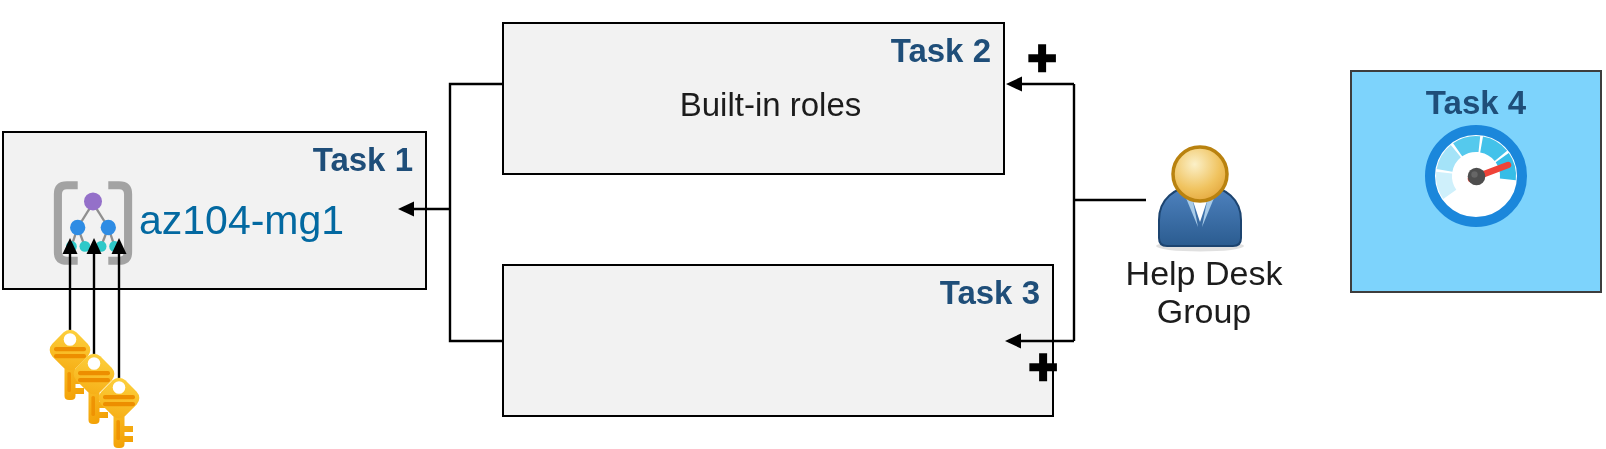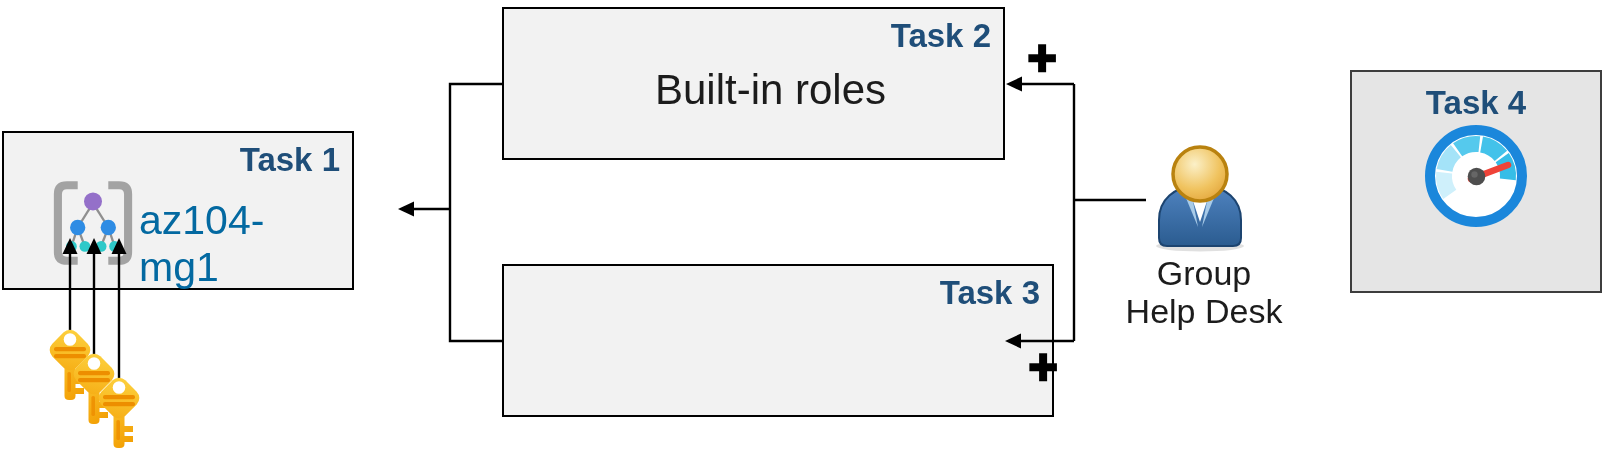--- a/index.html
+++ b/index.html
@@ -1,42 +1,42 @@
 <!DOCTYPE html>
 <html><head>
 <meta charset="utf-8">
 <style>
   html,body{margin:0;padding:0;background:#fff;}
   .canvas{position:relative;width:1606px;height:449px;background:#fff;
           font-family:"Liberation Sans",sans-serif;overflow:hidden;}
   .box{position:absolute;background:#F2F2F2;border:2.5px solid #000;box-sizing:border-box;}
   .badge{position:absolute;top:8px;right:12px;font-size:33px;font-weight:700;color:#1F4E79;}
   .centerlines{position:absolute;left:0;right:0;top:0;bottom:0;display:flex;flex-direction:column;
-               justify-content:center;align-items:center;font-size:42px;line-height:40px;
+               justify-content:center;align-items:center;font-size:33px;line-height:40px;
                color:#1c1c1c;padding-top:12px;padding-left:34px;}
   .task1-title{position:absolute;left:135px;right:10px;top:64px;text-align:left;
                font-size:41px;color:#0369a1;}
   .mg-icon{position:absolute;left:44px;top:45px;}
-  .task4box{position:absolute;background:#e5e5e5;border:2px solid #3d3d3d;box-sizing:border-box;
+  .task4box{position:absolute;background:#7dd3fc;border:2px solid #3d3d3d;box-sizing:border-box;
             display:flex;flex-direction:column;align-items:center;padding-top:12px;}
   .badge4{font-size:33px;font-weight:700;color:#1F4E79;}
   .caption{font-size:40px;color:#1c1c1c;margin-top:8px;}
   .plus{position:absolute;width:46px;text-align:center;font-size:50px;line-height:50px;
         font-weight:700;color:#000;-webkit-text-stroke:2.5px #000;}
   .grouplabel{position:absolute;left:1098px;top:254px;width:212px;text-align:center;
               font-size:34px;line-height:38px;color:#1c1c1c;}
   .abs{position:absolute;}
   .nopointer{pointer-events:none;}
 </style>
 </head>
 <body>
 
 <div class="canvas">
 
-  <div class="box" style="left:2px;top:131px;width:352px;height:159px;">
+  <div class="box" style="left:2px;top:131px;width:425px;height:159px;">
     <span class="badge">Task 1</span>
     <svg class="mg-icon nopointer" width="90" height="90" viewBox="0 0 100 100">
       <path d="M33,8 H21 Q11,8 11,18 V82 Q11,92 21,92 H33" stroke="#A3A3A3" stroke-width="9" fill="none"></path>
       <path d="M67,8 H79 Q89,8 89,18 V82 Q89,92 79,92 H67" stroke="#A3A3A3" stroke-width="9" fill="none"></path>
       <g stroke="#8F8F8F" stroke-width="2.6">
         <path d="M50,28 L33,55"></path>
           <path d="M50,28 L67,55"></path>
         <path d="M33,55 L26,76"></path>
           <path d="M33,55 L41,76"></path>
         <path d="M67,55 L59,76"></path>
@@ -46,21 +46,21 @@
       <circle cx="33" cy="55" r="8.5" fill="#2E8CE4"></circle>
       <circle cx="67" cy="55" r="8.5" fill="#2E8CE4"></circle>
       <circle cx="26" cy="76" r="6" fill="#2EC9C9"></circle>
       <circle cx="41" cy="76" r="6" fill="#2EC9C9"></circle>
       <circle cx="59" cy="76" r="6" fill="#2EC9C9"></circle>
       <circle cx="74" cy="76" r="6" fill="#2EC9C9"></circle>
     </svg>
     <span class="task1-title">az104-mg1</span>
   </div>
 
-  <div class="box" style="left:502px;top:7px;width:503px;height:153px;">
+  <div class="box" style="left:502px;top:22px;width:503px;height:153px;">
     <span class="badge">Task 2</span>
     <div class="centerlines">
       <div>Built-in roles</div>
     </div>
   </div>
 
   <div class="box" style="left:502px;top:264px;width:552px;height:153px;">
     <span class="badge">Task 3</span>
     <div class="centerlines">
     </div>
@@ -140,17 +140,17 @@
     </defs>
     <ellipse cx="52" cy="112" rx="44" ry="5.5" fill="#000" opacity="0.12"></ellipse>
     <path d="M11,104 L11,86 C11,65 27,53 46,52 L58,52 C77,53 93,65 93,86 L93,104 Q93,112 85,112 L19,112 Q11,112 11,104 Z" fill="url(#bodyg)" stroke="#1C4470" stroke-width="2"></path>
     <path d="M33,52 L50,93 L42,52 Z" fill="#A8CBE8"></path>
     <path d="M71,52 L54,93 L62,52 Z" fill="#A8CBE8"></path>
     <path d="M40,52 L52,88 L64,52 Z" fill="#ffffff"></path>
     <circle cx="52" cy="40" r="27" fill="url(#headg)" stroke="#B9820F" stroke-width="3.5"></circle>
   </svg>
 
   <div class="grouplabel">
+    <div>Help Desk</div>
     <div>Group</div>
-    <div>Help Desk</div>
   </div>
 
 </div>
 
 </body></html>

